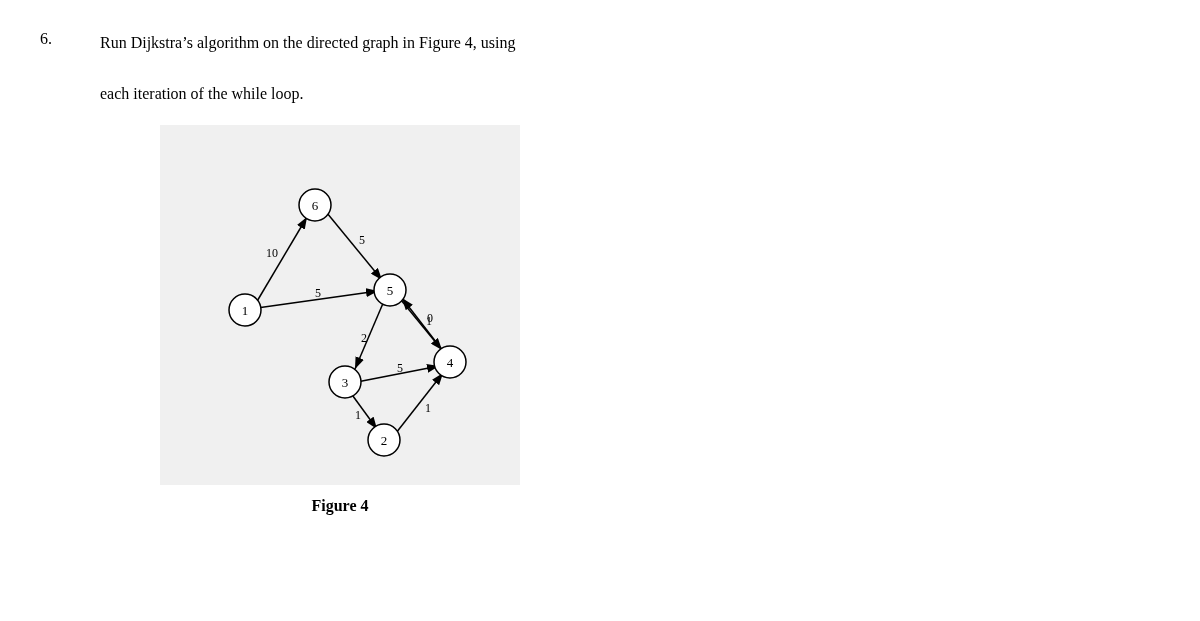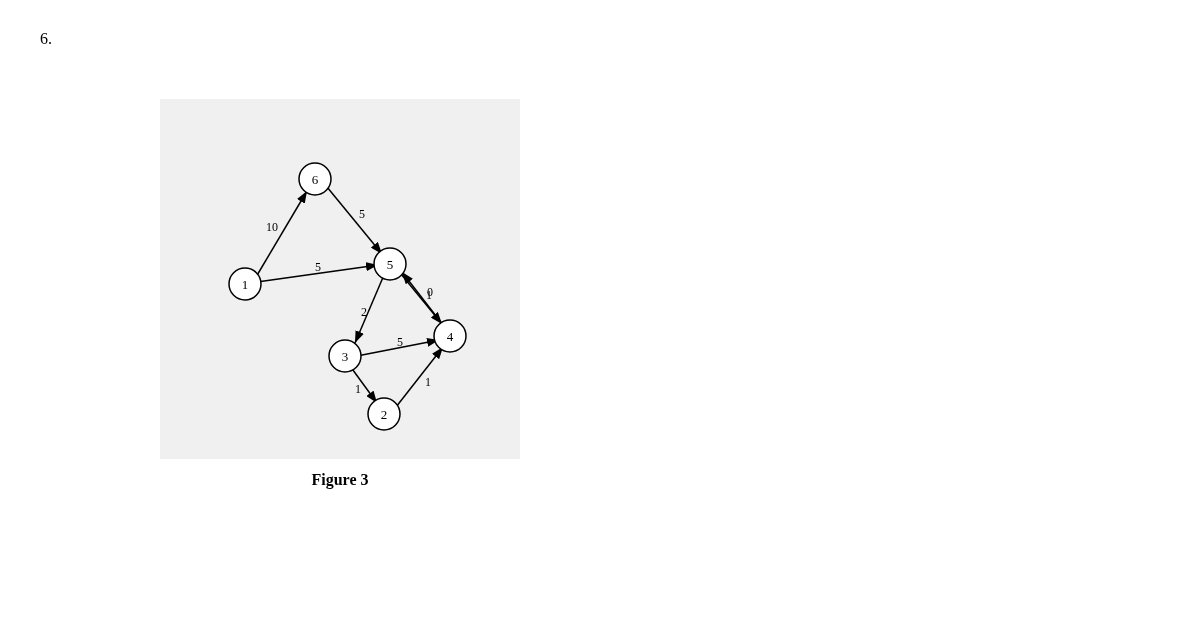--- a/index.html
+++ b/index.html
@@ -73,22 +73,23 @@
     }
   </style>
 </head>
 <body>
 
 <div class="page">
   <div class="question-block">
     <div class="question-number">6.</div>
     <div class="question-content">
       <div class="question-text">
+        <span>Run Dijkstra’s algorithm on the directed graph in Figure 4, using</span><br>
         <br>
-        <br>
+        <span>each iteration of the while loop.</span>
       </div>
       <div class="figure-container">
         <div class="graph-box">
           <svg viewBox="0 0 360 360">
             <defs>
               <marker id="arrowhead" markerWidth="8" markerHeight="6" refX="8" refY="3" orient="auto">
                 <polygon points="0 0, 8 3, 0 6" fill="black"></polygon>
               </marker>
             </defs>
 
@@ -131,17 +132,17 @@
             <circle cx="185" cy="257" r="16" class="node-circle"></circle>
             <text x="185" y="257" class="node-label">3</text>
 
             <circle cx="290" cy="237" r="16" class="node-circle"></circle>
             <text x="290" y="237" class="node-label">4</text>
 
             <circle cx="224" cy="315" r="16" class="node-circle"></circle>
             <text x="224" y="315" class="node-label">2</text>
           </svg>
         </div>
-        <div class="figure-caption">Figure 3</div>
+        <div class="figure-caption">Figure 4</div>
       </div>
     </div>
   </div>
 </div>
 
 </body></html>

